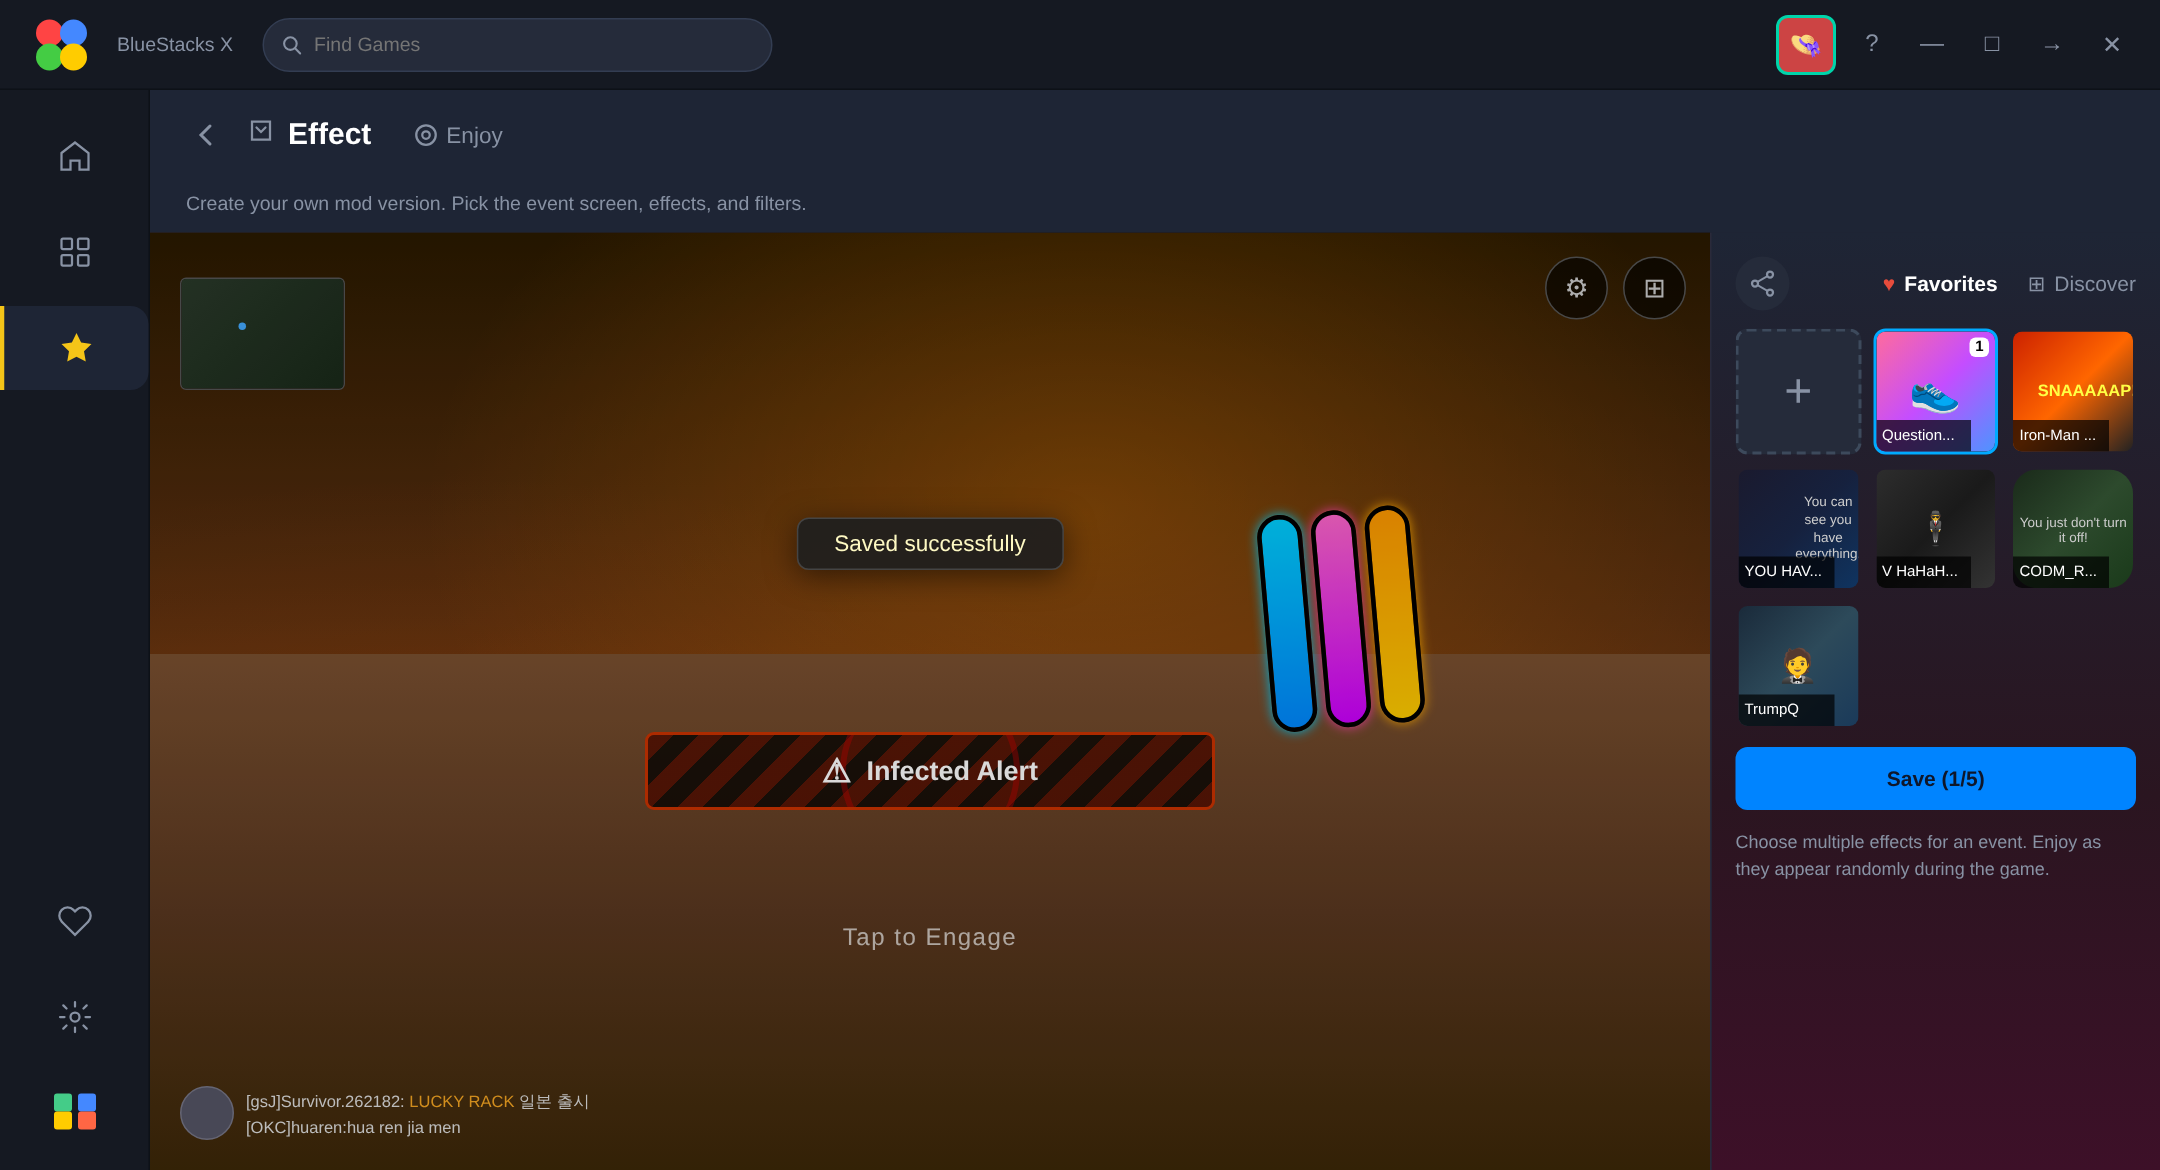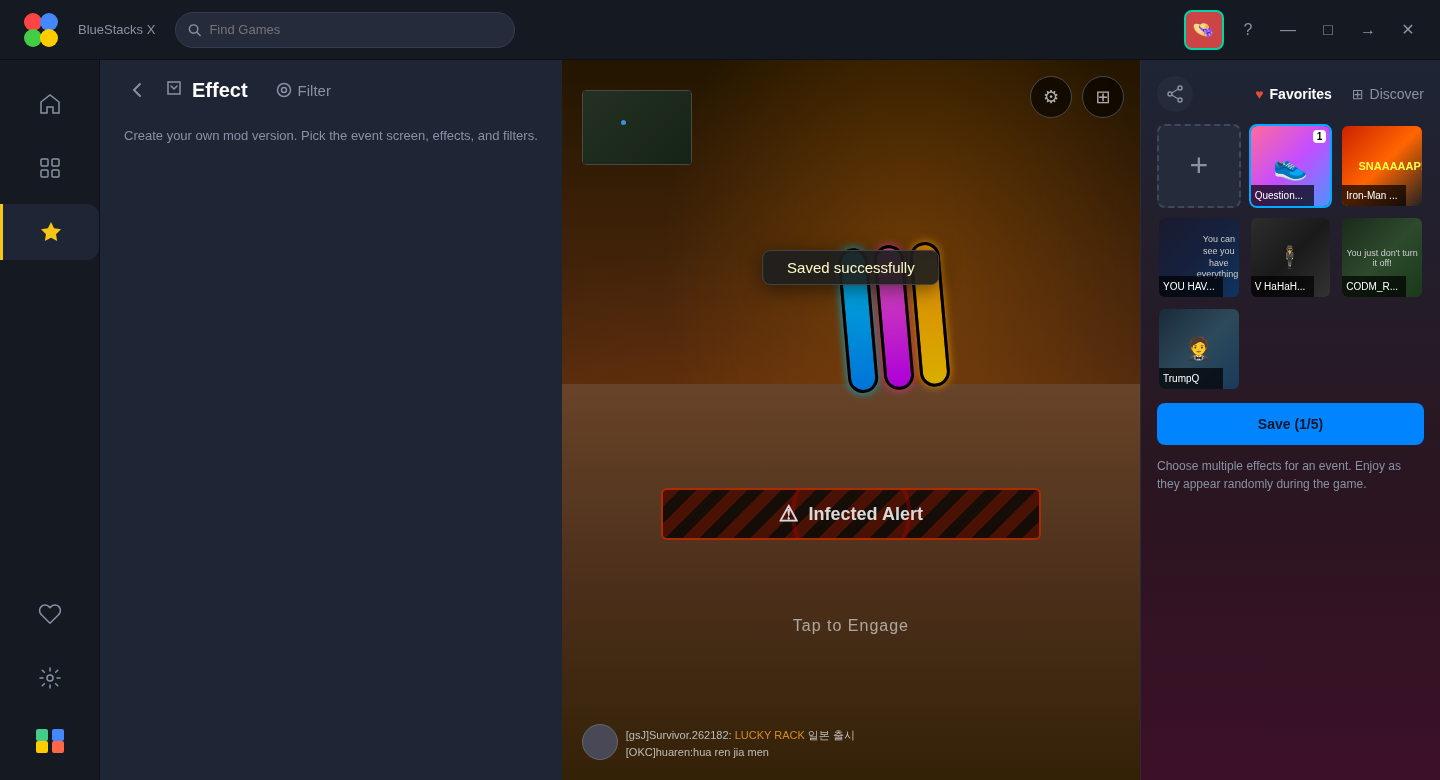--- a/index.html
+++ b/index.html
@@ -117,21 +117,21 @@
       height: 50px;
       display: flex;
       align-items: center;
       justify-content: center;
     }
 
     
     .content-area {
       flex: 1;
       display: flex;
-      flex-direction: row;
+      flex-direction: column;
       background: #1e2535;
     }
 
     
     .content-header {
       padding: 16px 24px 0 24px;
       background: #1e2535;
     }
     .header-nav {
       display: flex;
@@ -469,20 +469,21 @@
       padding-left: 26px;
     }
     .ec-youhav {
       background: linear-gradient(135deg, #1a1a2e, #16213e, #0f3460);
     }
     .ec-vhahah {
       background: linear-gradient(135deg, #2d2d2d, #1a1a1a, #333);
     }
     .ec-codmr {
       background: linear-gradient(135deg, #1a2a1a, #2d4a2d, #1a3a1a);
+      border-radius: 16px;
     }
     .ec-trumpq {
       background: linear-gradient(135deg, #1a2a3a, #2d4a5a, #1a3a5a);
     }
 
     
     .action-buttons {
       display: flex;
       gap: 8px;
     }
@@ -624,21 +625,21 @@
               <path d="M7 8l3 3 3-3" stroke="#8892a4" stroke-width="1.5" stroke-linecap="round"></path>
             </svg>
           </span>
           <span style="font-size:20px;font-weight:600;">Effect</span>
         </div>
         <div class="filter-btn">
           <svg width="16" height="16" viewBox="0 0 16 16" fill="none">
             <circle cx="8" cy="8" r="6.5" stroke="#8892a4" stroke-width="1.5"></circle>
             <circle cx="8" cy="8" r="2.5" stroke="#8892a4" stroke-width="1.5"></circle>
           </svg>
-          <span>Filter</span>
+          <span>Enjoy</span>
         </div>
       </div>
 
       <div class="tab-description">Create your own mod version. Pick the event screen, effects, and filters.</div>
     </div>
 
     <div class="body-split">
 
       <div class="game-preview">
         <div class="game-canvas">

